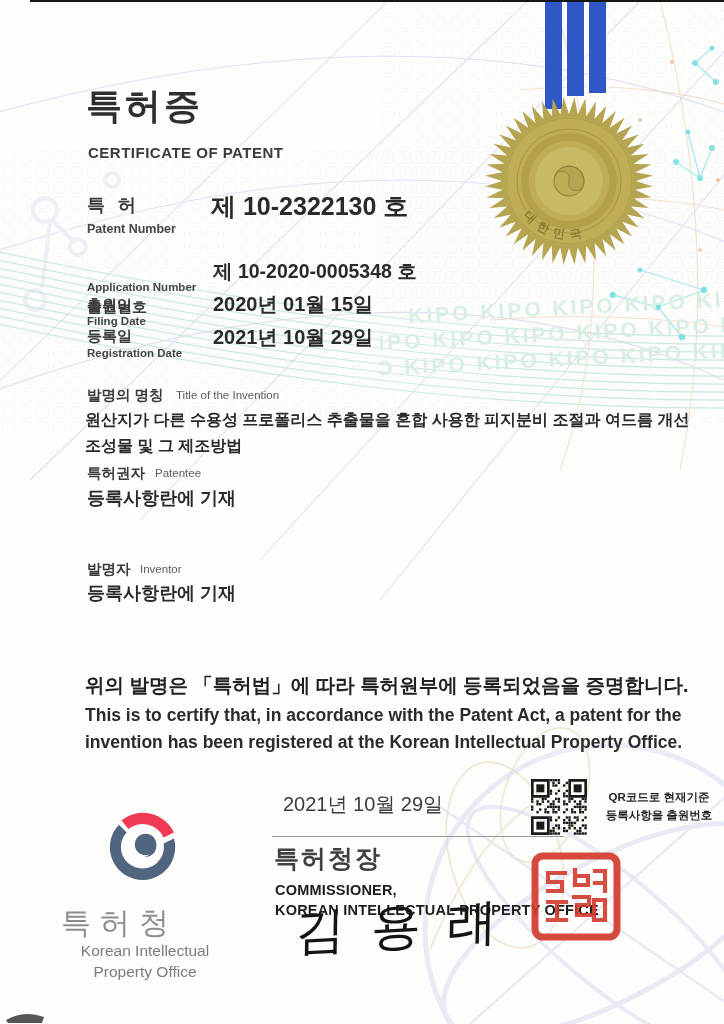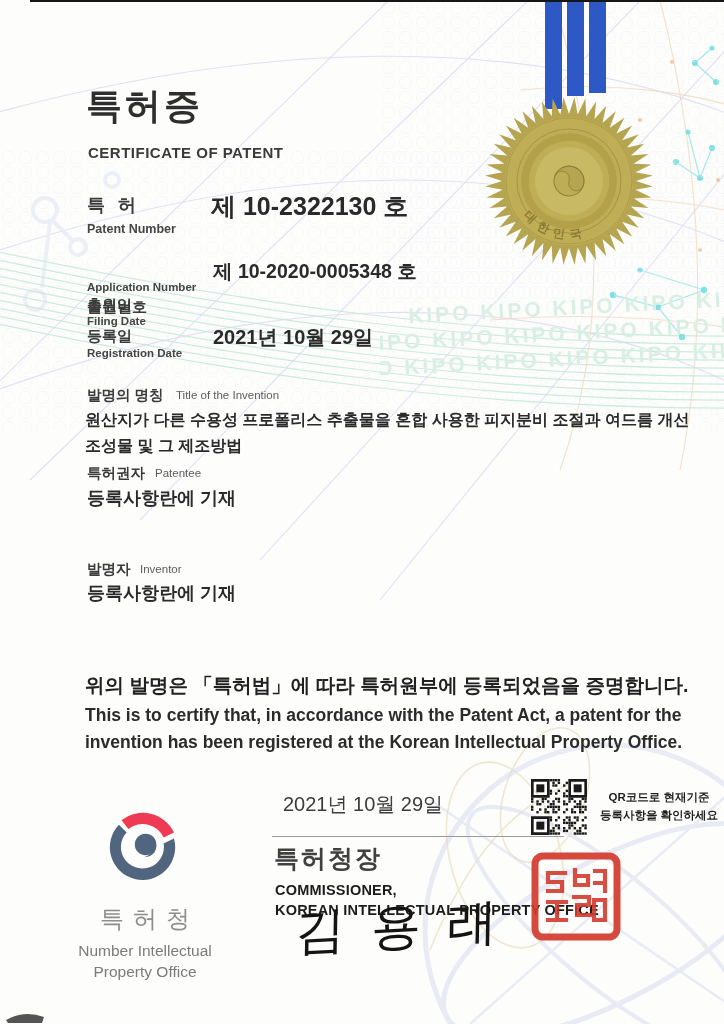--- a/index.html
+++ b/index.html
@@ -27,21 +27,21 @@
   .cert-en{font-size:17.5px;font-weight:bold;color:#2b2b2b;line-height:1.55;}
   
   .date{font-size:20px;color:#3c3c3c;}
   .comm-ko{font-size:25px;font-weight:bold;letter-spacing:2px;color:#404040;}
   .comm-en{font-size:14.5px;font-weight:bold;color:#1c1c1c;line-height:1.4;letter-spacing:.2px;}
   .qr-caption{font-size:11.5px;font-weight:bold;color:#1f1f1f;line-height:1.55;text-align:center;}
   .hline{position:absolute;height:1px;background:#9a9a9a;}
   .sig{font-size:50px;letter-spacing:26px;color:#141414;transform:rotate(-3deg) skewX(-4deg);
        font-weight:500;white-space:nowrap;}
   
-  .org-ko{font-size:24px;letter-spacing:9px;color:#8e8e8e;font-weight:500;text-align:center;text-indent:9px;}
+  .org-ko{font-size:30px;letter-spacing:9px;color:#8e8e8e;font-weight:500;text-align:left;text-indent:9px;}
   .org-en{font-size:15.5px;color:#7b7b7b;line-height:1.35;text-align:center;font-weight:500;}
 </style>
 </head>
 <body>
 
 <div class="page">
 
   <svg class="abs" width="724" height="1024" viewBox="0 0 724 1024" style="left:0;top:0;">
 
     <g stroke="#ccc6ee" stroke-width="1.1" fill="none" opacity=".55">
@@ -167,20 +167,21 @@
   <div class="abs lko" style="left:87px;top:193px;font-size:18px;letter-spacing:4px;">특 허</div>
   <div class="abs len" style="left:87px;top:222px;font-size:12.5px;">Patent Number</div>
   <div class="abs lval" style="left:211px;top:190px;font-size:25px;">제 10-2322130 호</div>
 
   <div class="abs lko" style="left:87px;top:262px;font-size:15px;margin-top:36px;">출원번호</div>
   <div class="abs len" style="left:87px;top:281px;font-size:11.5px;">Application Number</div>
   <div class="abs lval" style="left:213px;top:258px;font-size:19.5px;">제 10-2020-0005348 호</div>
 
   <div class="abs lko" style="left:87px;top:296px;font-size:15px;">출원일</div>
   <div class="abs len" style="left:87px;top:315px;font-size:11.5px;">Filing Date</div>
+  <div class="abs lval" style="left:213px;top:291px;font-size:20px;">2020년 01월 15일</div>
 
   <div class="abs lko" style="left:87px;top:327px;font-size:15px;">등록일</div>
   <div class="abs len" style="left:87px;top:347px;font-size:11.5px;">Registration Date</div>
   <div class="abs lval" style="left:213px;top:324px;font-size:20px;">2021년 10월 29일</div>
 
   <div class="abs lko" style="left:87px;top:386px;font-size:14.5px;">발명의 명칭</div>
   <div class="abs len subtle" style="left:176px;top:389px;font-size:11.5px;">Title of the Invention</div>
   <div class="abs lval" style="left:85px;top:407px;font-size:16px;width:620px;white-space:normal;line-height:1.65;">원산지가 다른 수용성 프로폴리스 추출물을 혼합 사용한 피지분비 조절과 여드름 개선 조성물 및 그 제조방법</div>
 
   <div class="abs lko" style="left:87px;top:464px;font-size:14.5px;">특허권자</div>
@@ -328,21 +329,21 @@
       <path d="M0,0 h17.85 v17.85 h-17.85 Z M2.55,2.55 v12.75 h12.75 v-12.75 Z" fill-rule="evenodd"></path>
       <rect x="5.1" y="5.1" width="7.65" height="7.65"></rect>
       <path d="M35.7,0 h17.85 v17.85 h-17.85 Z M38.25,2.55 v12.75 h12.75 v-12.75 Z" fill-rule="evenodd"></path>
       <rect x="40.8" y="5.1" width="7.65" height="7.65"></rect>
       <path d="M0,35.7 h17.85 v17.85 h-17.85 Z M2.55,38.25 v12.75 h12.75 v-12.75 Z" fill-rule="evenodd"></path>
       <rect x="5.1" y="40.8" width="7.65" height="7.65"></rect>
     </g>
   </svg>
   <div class="abs qr-caption" style="left:594px;top:789px;width:130px;">
     <div>QR코드로 현재기준</div>
-    <div>등록사항을 확인하세요</div>
+    <div>등록사항을 출원번호</div>
   </div>
 
   <div class="hline" style="left:272px;top:836px;width:292px;"></div>
 
   <div class="abs comm-ko" style="left:274px;top:842px;">특허청장</div>
   <div class="abs comm-en" style="left:275px;top:880px;">
     <div>COMMISSIONER,</div>
     <div>KOREAN INTELLECTUAL PROPERTY OFFICE</div>
   </div>
 
@@ -363,21 +364,21 @@
   <svg class="abs" width="86" height="86" viewBox="-50 -50 100 100" style="left:100px;top:804px;">
     <g>
       <path d="M -25,-31 A 40,40 0 0 1 36,-17 L 24,-11 A 27,27 0 0 0 -17,-21 Z" fill="#ee3a52"></path>
       <path d="M 36,-10 A 38,38 0 1 1 -28,-26 L -19,-17 A 25,25 0 1 0 24,-4 Z" fill="#51657f"></path>
       <circle cx="3" cy="-3" r="12.5" fill="#51657f"></circle>
       <path d="M 15.5,-3 Q 16,10 2,12 Q 12,8 10.5,-1 Z" fill="#51657f"></path>
     </g>
   </svg>
   <div class="abs org-ko" style="left:52px;top:903px;width:186px;">특허청</div>
   <div class="abs org-en" style="left:52px;top:941px;width:186px;">
-    <div>Number Intellectual</div>
+    <div>Korean Intellectual</div>
     <div>Property Office</div>
   </div>
 
   <div class="abs" style="left:30px;top:0;width:694px;height:2px;background:#161616;"></div>
   <svg class="abs" width="60" height="16" viewBox="0 0 60 16" style="left:4px;top:1008px;">
     <path d="M 2,12 Q 20,2 40,9 L 38,15 L 4,15 Z" fill="#2a2a2a" opacity=".8"></path>
   </svg>
 </div>
 
 </body></html>

